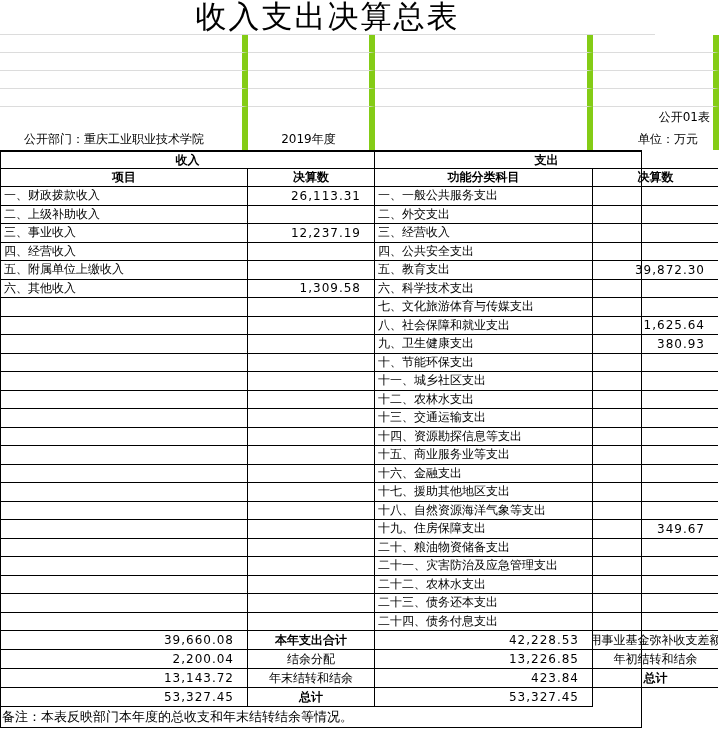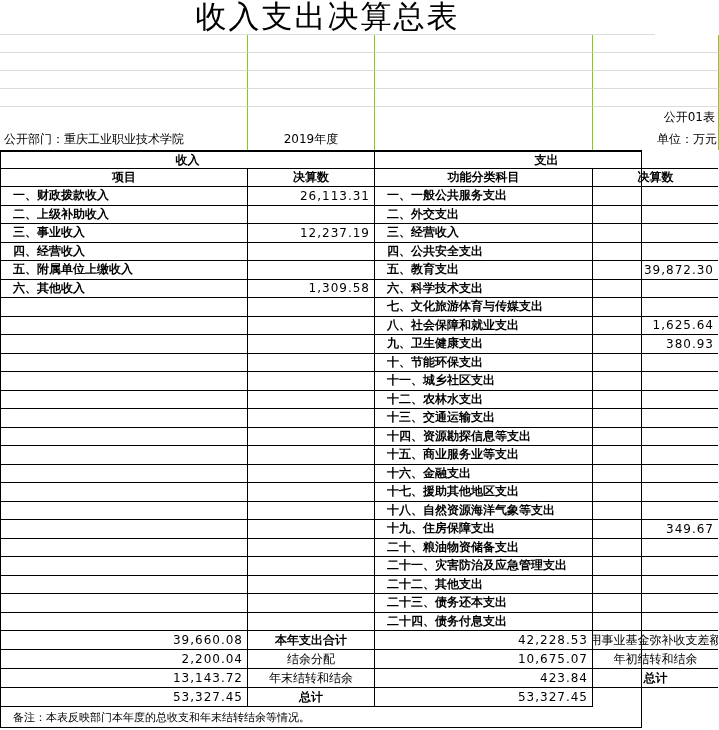--- a/index.html
+++ b/index.html
@@ -10,49 +10,49 @@
     font-size:12px; position:relative; overflow:hidden;
     margin:0 auto;
   }
   
   .title-row{
     height:35px; width:655px; display:flex; align-items:center; justify-content:center;
     border-bottom:1px solid #dcdcdc;
   }
   .title-row .t{ font-size:31px; font-weight:normal; letter-spacing:2px; white-space:nowrap; }
   .tg{ display:grid; grid-template-columns:248px 127px 218px 126px; grid-auto-rows:18px; }
-  .g{ border-right:1px solid #84cc16; border-bottom:1px solid #dcdcdc; }
+  .g{ border-right:6px solid #84cc16; border-bottom:1px solid #dcdcdc; }
   .code-row{ display:grid; grid-template-columns:248px 127px 218px 126px; height:20px; }
   .code-row .g{ border-bottom:none; }
   .code-cell{ display:flex; align-items:center; justify-content:flex-end; padding-right:3px; white-space:nowrap; }
   .dept-row{ display:grid; grid-template-columns:248px 127px 218px 126px; height:23px; }
   .dept-row .g{ border-bottom:none; }
   .dc{ display:flex; align-items:flex-end; padding-bottom:2px; white-space:nowrap; overflow:visible; }
-  .dc.left{ padding-left:4px; justify-content:flex-start; }
+  .dc.left{ padding-left:4px; justify-content:flex-start;margin-left:20px; }
   .dc.center{ justify-content:center; }
-  .dc.right{ justify-content:flex-end; padding-right:1px; }
+  .dc.right{ justify-content:flex-end; padding-right:15px; }
   
   .tbl{ border:1px solid #000; border-top:2px solid #000; width:642px; }
   .grid{ display:grid; grid-template-columns:247px 127px 218px 125px; }
   .hdr1{ grid-template-columns:374px 343px; grid-auto-rows:17px; }
   .hdr2{ grid-auto-rows:18px; }
   .data{ grid-auto-rows:18.5px; }
   .summary{ grid-auto-rows:19px; }
   .c{
     border-right:1px solid #000; border-bottom:1px solid #000;
     display:flex; align-items:center; overflow:hidden; white-space:nowrap;
   }
   .hdr1 > .c:nth-child(2n), .grid:not(.hdr1) > .c:nth-child(4n){ border-right:none; }
-  .label{ padding-left:12px; justify-content:flex-start;font-weight:bold; }
-  .value{ padding-right:4px; justify-content:flex-end; letter-spacing:1px; }
+  .label{ padding-left:3px; justify-content:flex-start; }
+  .value{ padding-right:13px; justify-content:flex-end; letter-spacing:1px; }
   .center{ justify-content:center; }
   .bold{ font-weight:bold; }
   .note{
-    height:20px; display:flex; align-items:center; padding-left:12px;
-    font-size:11px; white-space:nowrap;
+    height:20px; display:flex; align-items:center; padding-left:1px;
+    font-size:13px; white-space:nowrap;
   }
 </style>
 </head>
 <body>
 
 <div class="sheet">
 
   <div class="title-row">
     <span class="t">收入支出决算总表</span>
   </div>
@@ -184,40 +184,40 @@
         <div class="c label"></div>
         <div class="c value"></div>
         <div class="c label">二十、粮油物资储备支出</div>
         <div class="c value"></div>
         <div class="c label"></div>
         <div class="c value"></div>
         <div class="c label">二十一、灾害防治及应急管理支出</div>
         <div class="c value"></div>
         <div class="c label"></div>
         <div class="c value"></div>
-        <div class="c label">二十二、其他支出</div>
+        <div class="c label">二十二、农林水支出</div>
         <div class="c value"></div>
         <div class="c label"></div>
         <div class="c value"></div>
         <div class="c label">二十三、债务还本支出</div>
         <div class="c value"></div>
         <div class="c label"></div>
         <div class="c value"></div>
         <div class="c label">二十四、债务付息支出</div>
         <div class="c value"></div>
       </div>
 
     <div class="grid summary">
         <div class="c value">39,660.08</div>
         <div class="c center bold">本年支出合计</div>
         <div class="c value">42,228.53</div>
         <div class="c center">用事业基金弥补收支差额</div>
         <div class="c value">2,200.04</div>
         <div class="c center">结余分配</div>
-        <div class="c value">10,675.07</div>
+        <div class="c value">13,226.85</div>
         <div class="c center">年初结转和结余</div>
         <div class="c value">13,143.72</div>
         <div class="c center">年末结转和结余</div>
         <div class="c value">423.84</div>
         <div class="c center bold">总计</div>
         <div class="c value">53,327.45</div>
         <div class="c center bold">总计</div>
         <div class="c value">53,327.45</div>
       </div>
 

